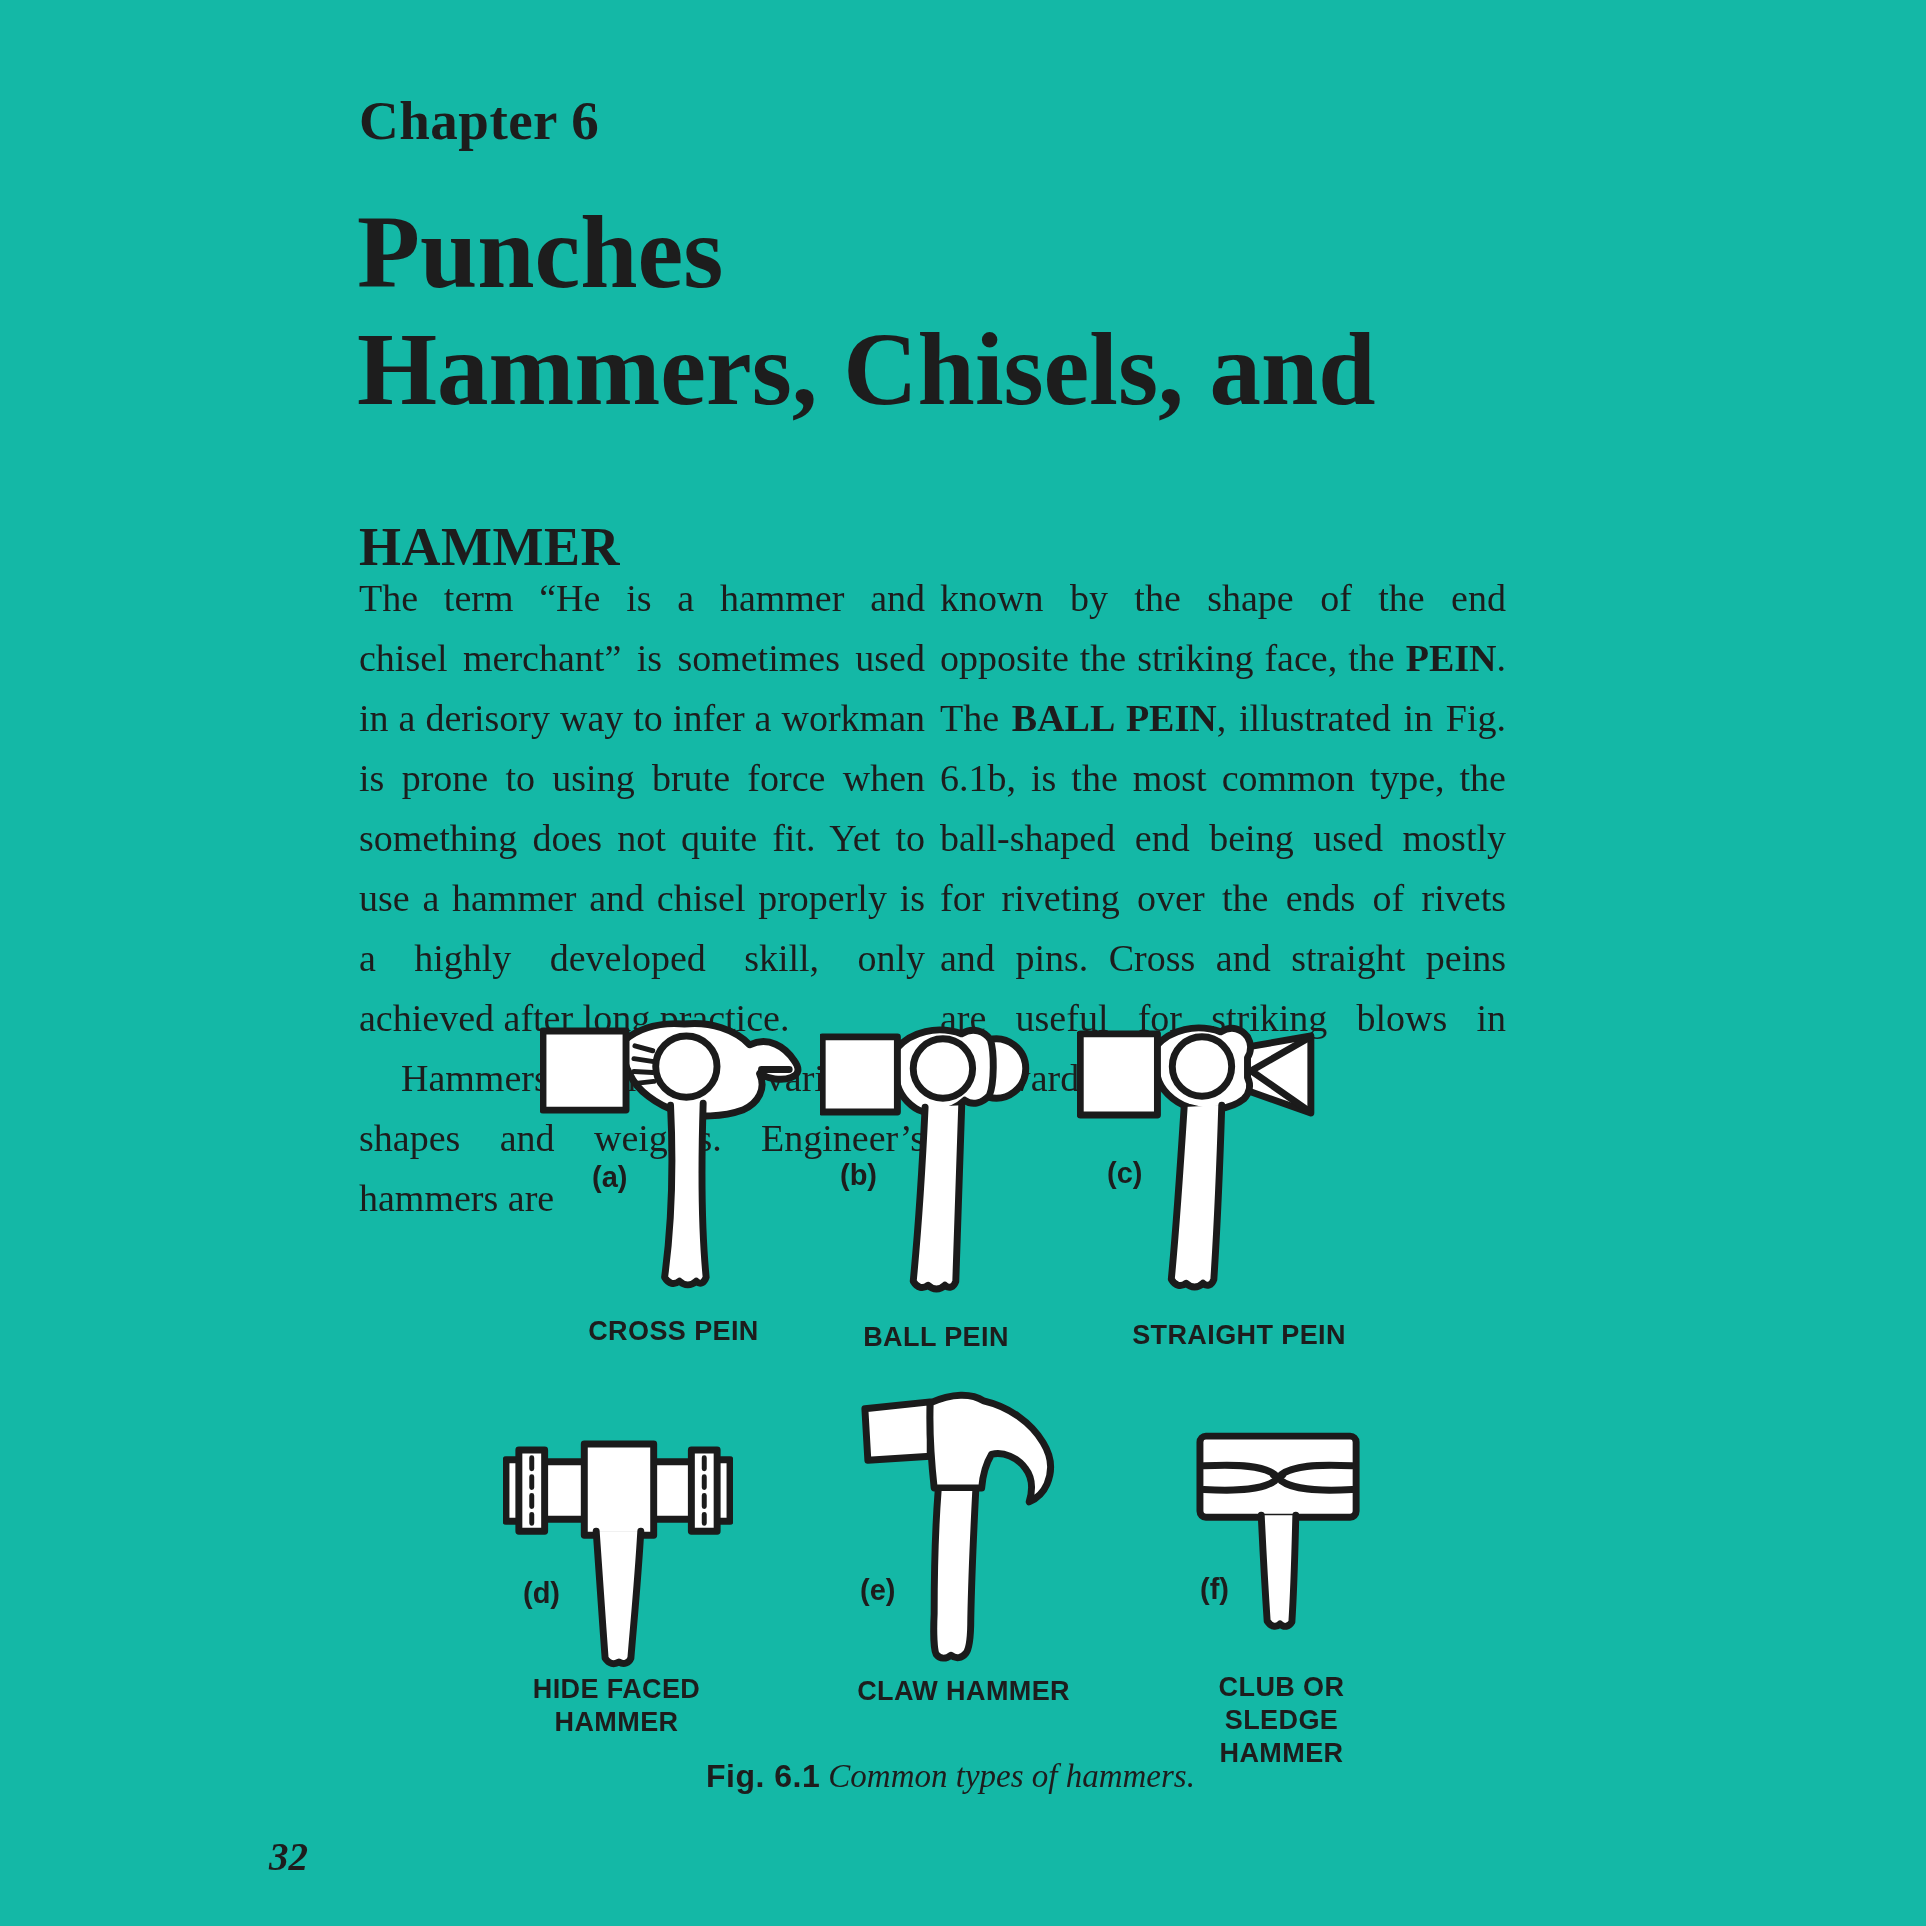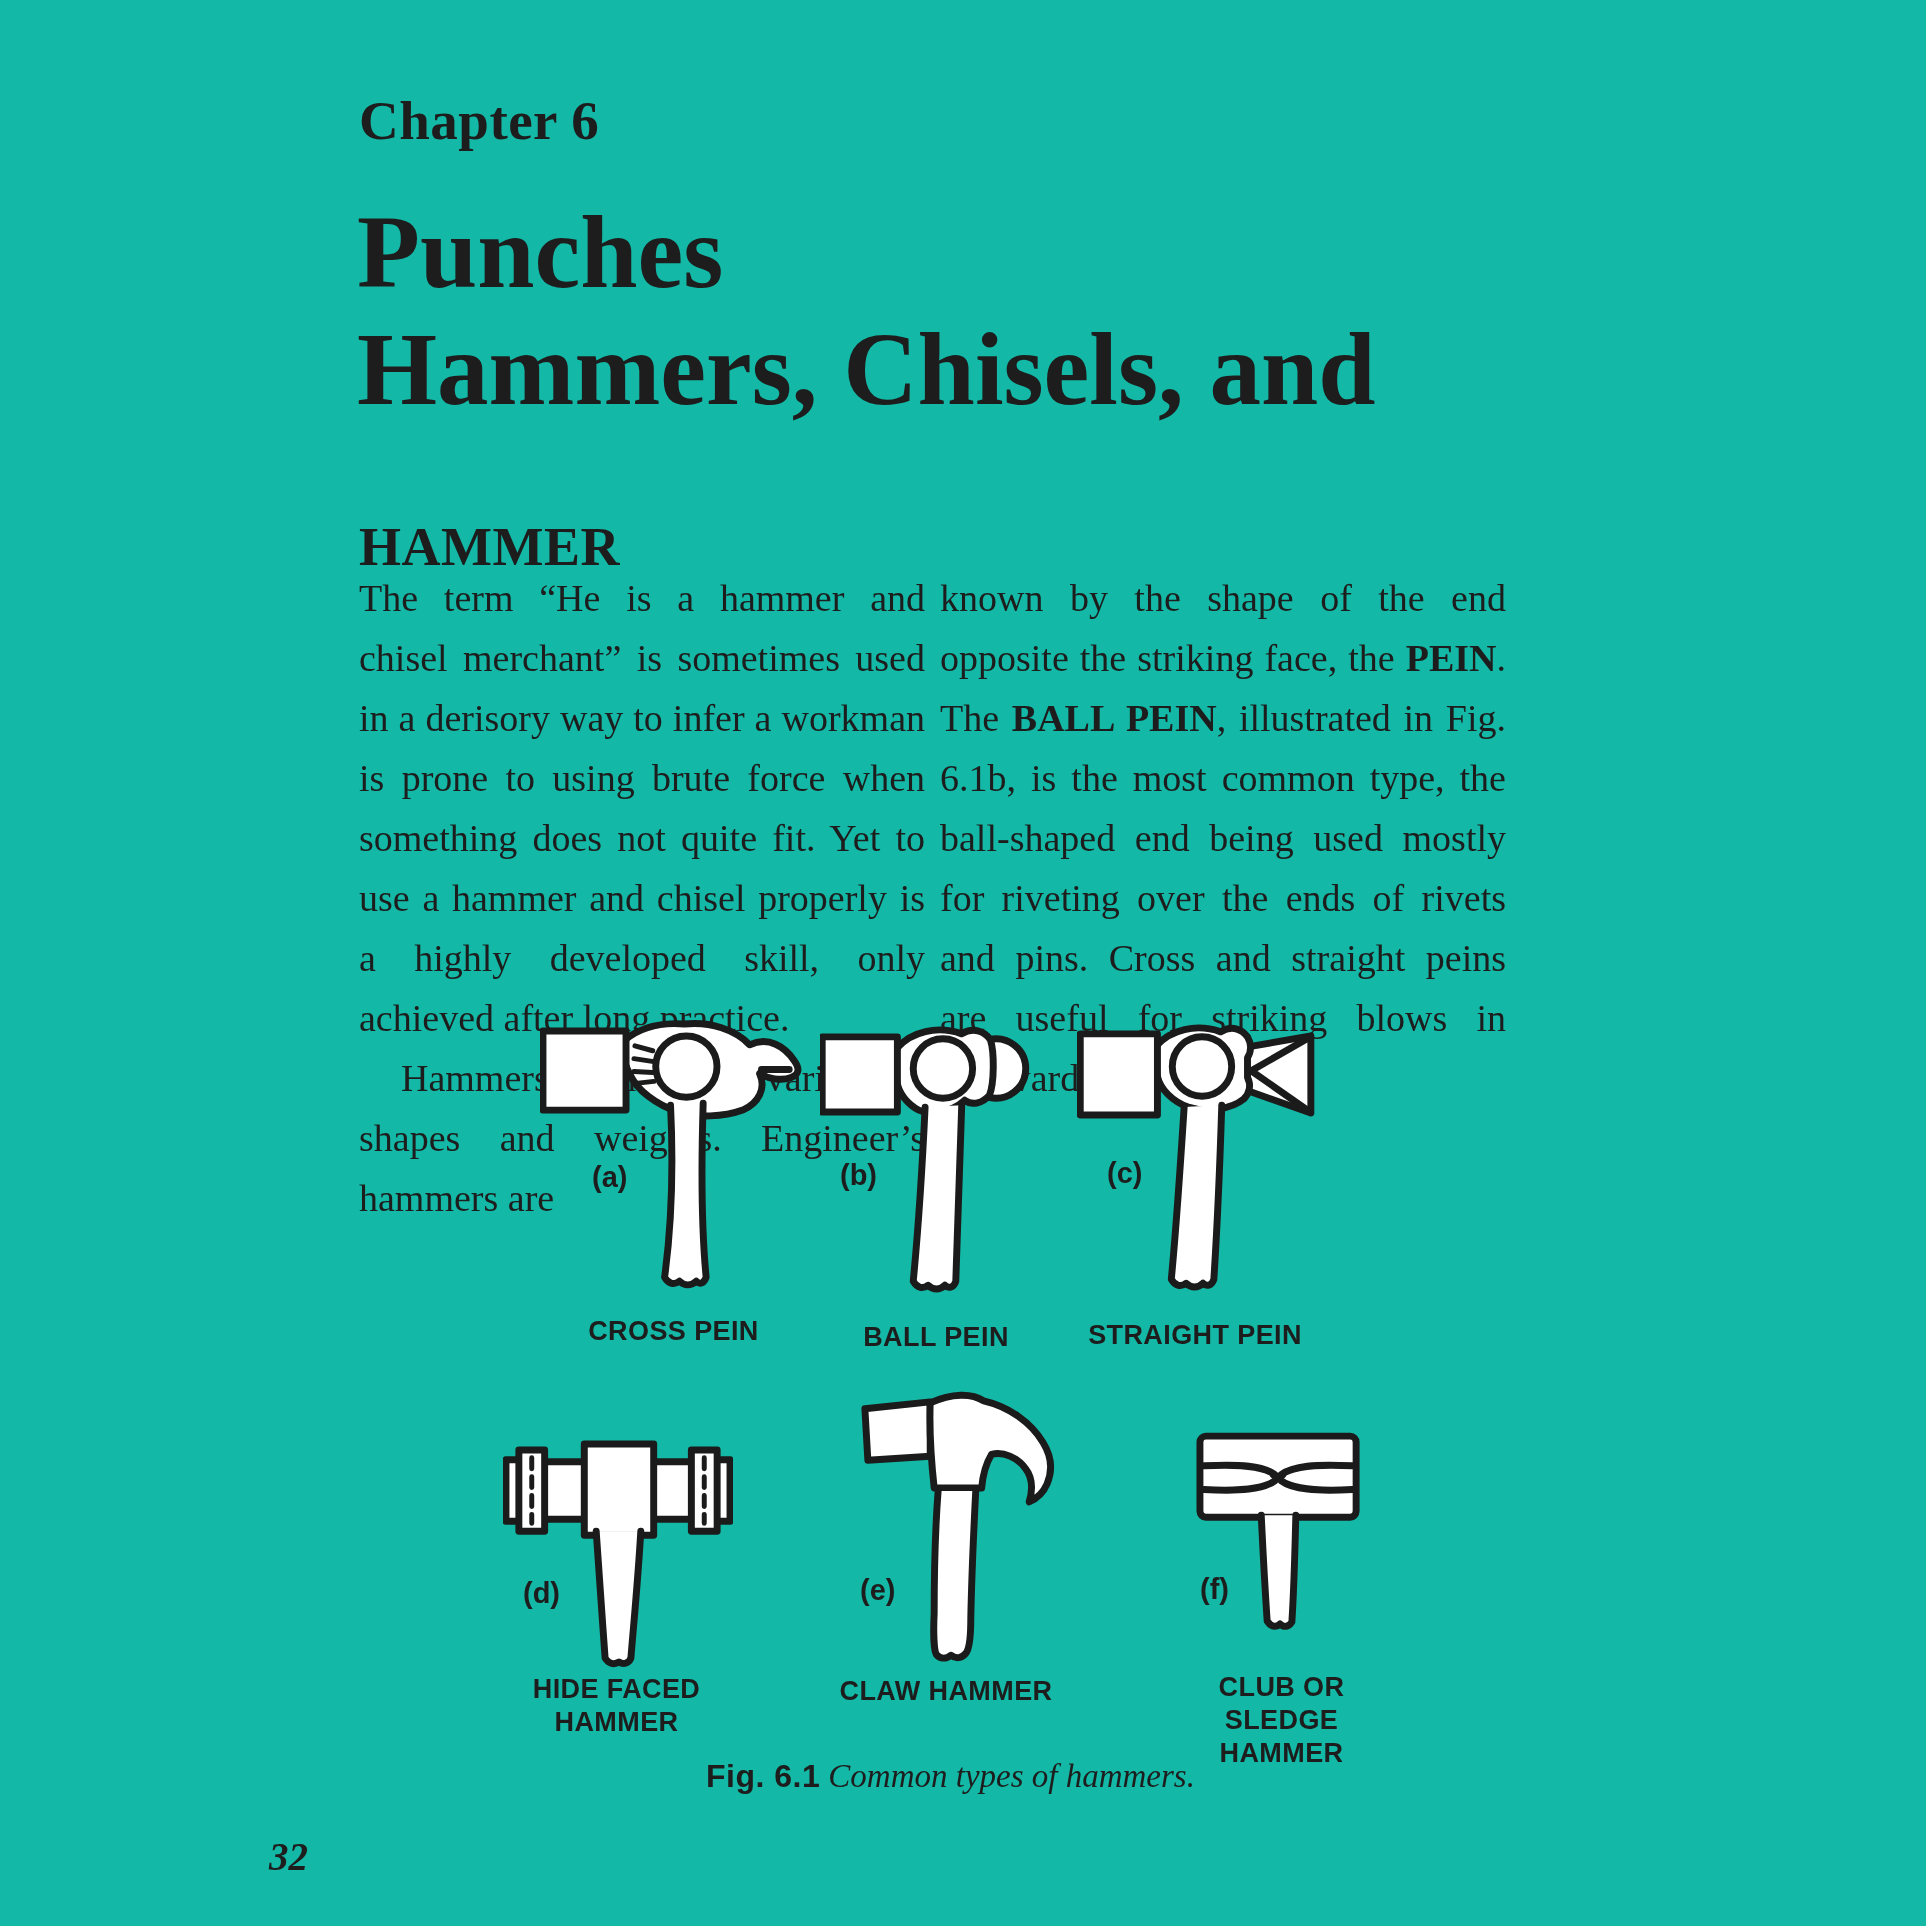--- a/index.html
+++ b/index.html
@@ -126,21 +126,21 @@
       <svg class="drawing" width="246" height="289" viewBox="0 0 248 292">
         <path class="w" d="M168,28 L236,16 L236,94 L168,70 Z"></path>
         <path class="w" d="M80,26 C94,10 120,3 145,12 C156,5 166,9 172,17 C176,24 176,32 172,38 L172,58 C176,66 174,74 168,80 C156,90 130,94 112,88 C96,82 84,70 81,57 C77,45 77,34 80,26 Z"></path>
         <path d="M234,18 L178,50 M234,92 L178,53"></path>
         <rect class="w" x="3" y="14" width="78" height="82"></rect>
         <circle class="w" cx="126" cy="47" r="30"></circle>
         <path class="w" d="M108,88 C104,150 100,210 95,262 C99,269 105,270 110,266 C115,271 122,271 127,266 C131,270 136,268 138,262 C141,215 144,150 146,86"></path>
       </svg>
       <span class="fig-label" style="left:30px;top:137px;">(c)</span>
     </div>
-    <div class="fig-caption" style="left:1064px;top:1319px;width:262px;">STRAIGHT PEIN</div>
+    <div class="fig-caption" style="left:1108px;top:1319px;width:262px;">STRAIGHT PEIN</div>
 
     <div class="fig-cell" style="left:503px;top:1438px;width:238px;height:238px;">
       <svg class="drawing" width="230" height="234" viewBox="0 0 232 236">
         <rect class="w" x="3" y="22" width="16" height="62"></rect>
         <rect class="w" x="40" y="24" width="44" height="58"></rect>
         <rect class="w" x="16" y="12" width="26" height="82"></rect>
         <path class="thin" stroke-dasharray="11 8" d="M29,20 L29,86"></path>
         <rect class="w" x="213" y="22" width="16" height="62"></rect>
         <rect class="w" x="148" y="24" width="44" height="58"></rect>
         <rect class="w" x="190" y="12" width="26" height="82"></rect>
@@ -153,21 +153,21 @@
     <div class="fig-caption" style="left:500px;top:1673px;width:233px;">HIDE FACED HAMMER</div>
 
     <div class="fig-cell" style="left:835px;top:1391px;width:238px;height:297px;">
       <svg class="drawing" width="230" height="289" viewBox="0 0 232 292">
         <path class="w" d="M30,18 L96,11 L96,66 L33,70 Z"></path>
         <path class="w" d="M96,12 C118,2 138,2 150,10 C176,16 198,32 210,52 C218,65 220,80 214,94 C210,103 203,109 196,112 C200,99 199,87 192,78 C184,67 170,61 158,64 C152,74 149,86 148,98 L100,98 C97,70 95,40 96,12 Z"></path>
         <path class="w" d="M104,101 C101,140 100,180 100,225 C99,245 100,262 102,266 C106,271 112,271 117,267 C122,271 128,270 132,265 C136,260 137,245 137,230 C138,180 140,140 142,101"></path>
       </svg>
       <span class="fig-label" style="left:25px;top:183px;">(e)</span>
     </div>
-    <div class="fig-caption" style="left:822px;top:1675px;width:248px;">CLAW HAMMER</div>
+    <div class="fig-caption" style="left:822px;top:1675px;width:248px;text-align:right;">CLAW HAMMER</div>
 
     <div class="fig-cell" style="left:1196px;top:1428px;width:178px;height:218px;">
       <svg class="drawing" width="170" height="210" viewBox="0 0 172 212">
         <rect class="w" x="4" y="8" width="158" height="82" rx="6"></rect>
         <path d="M8,38 C45,36 68,38 80,47 M158,38 C121,36 98,38 86,47 M78,47 Q83,51 88,47"></path>
         <path d="M8,62 C45,64 68,62 80,53 M158,62 C121,64 98,62 86,53"></path>
         <path class="w" d="M66,88 C68,130 70,165 72,195 C76,201 81,202 85,198 C89,202 94,201 97,196 C99,165 100,130 101,88"></path>
       </svg>
       <span class="fig-label" style="left:4px;top:145px;">(f)</span>
     </div>

